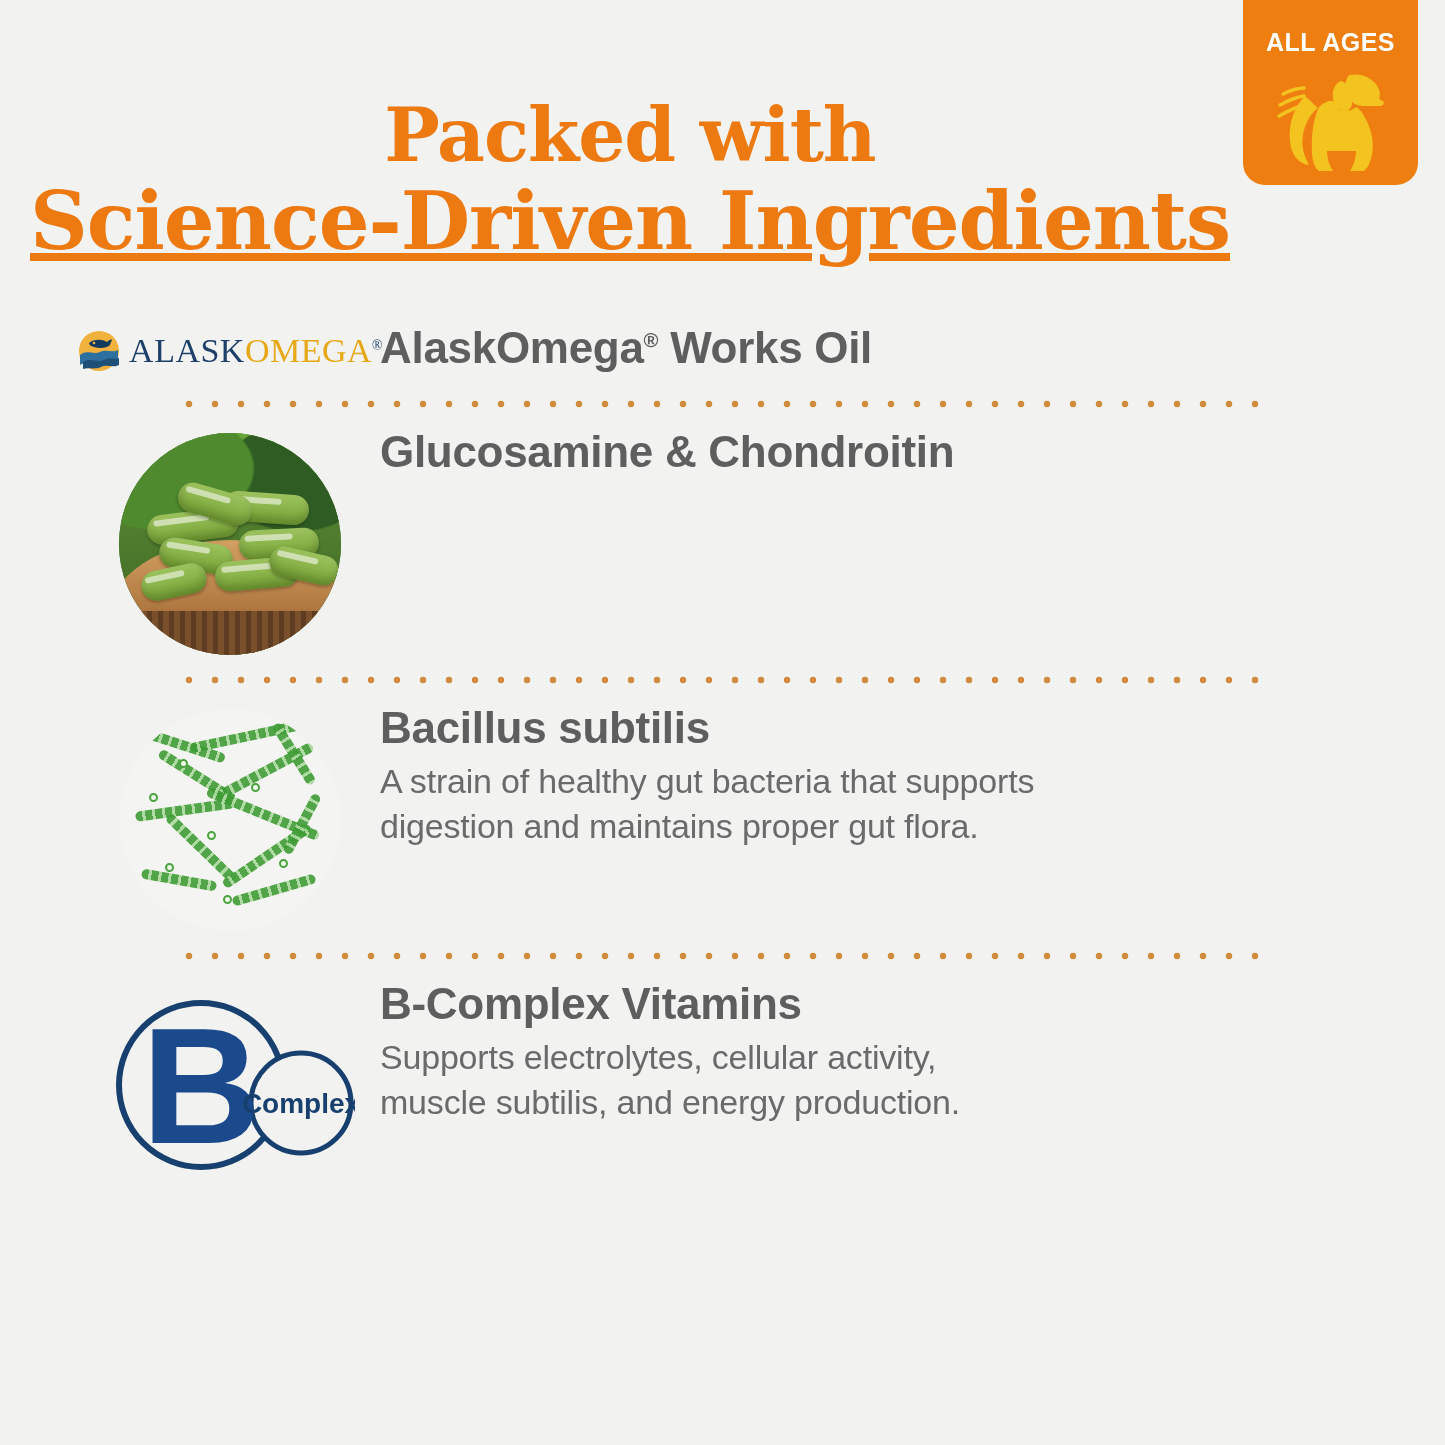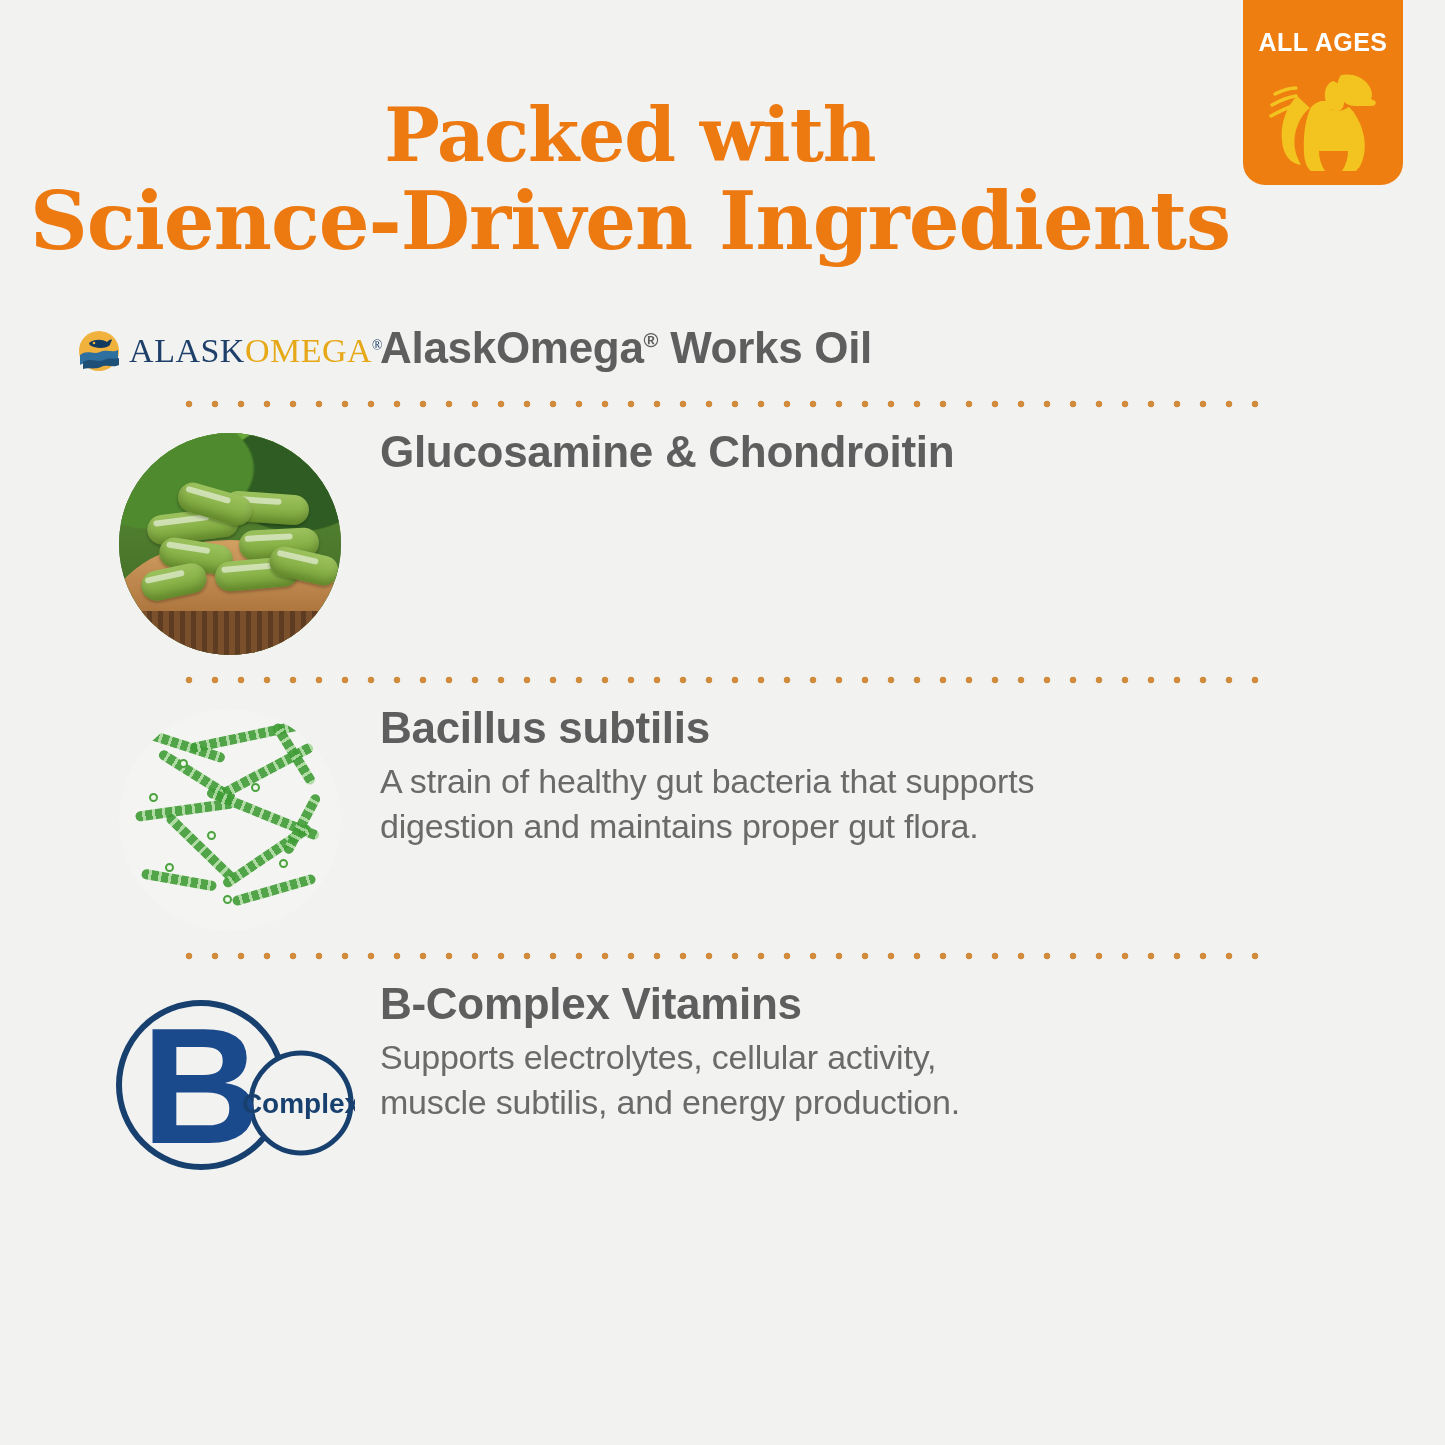--- a/index.html
+++ b/index.html
@@ -7,21 +7,21 @@
     width:1445px; height:1445px;
     background:#f2f2f1;
     font-family:"Liberation Sans", sans-serif;
     overflow:hidden;
   }
   .page{ position:relative; width:1445px; height:1445px; background:#f2f2f1; }
 
   
   .badge{
     position:absolute; top:0; left:1243px;
-    width:160px; height:185px;
+    width:175px; height:185px;
     background:#ee7e10;
     border-radius:0 0 22px 22px;
     display:flex; flex-direction:column; align-items:center;
     padding-top:30px;
   }
   .badge-text{
     color:#ffffff; font-size:25px; font-weight:bold;
     letter-spacing:0.5px; line-height:1;
   }
   .badge-dog{ margin-top:6px; }
@@ -30,21 +30,21 @@
   .title-block{
     position:absolute; top:80px; left:0; width:1260px;
     text-align:center;
     color:#ed7911;
     font-family:"DejaVu Serif", "Liberation Serif", serif;
     font-weight:bold;
     line-height:0.98;
     letter-spacing:-1px;
   }
   .title-line1{ font-size:74px; display:block;margin-top:19px; }
-  .title-line2{ font-size:80px; display:block; margin-top:10px; }
+  .title-line2{ font-size:80px; display:block; margin-top:10px;text-decoration:underline; }
 
   
   .sections{ position:absolute; top:325px; left:0; width:1445px; }
   .section{ position:relative; display:flex; align-items:flex-start; padding-left:80px; }
   .media{
     width:300px; flex:0 0 300px;
     display:flex; align-items:flex-start; justify-content:center;
     padding-top:4px;
   }
   .body{ flex:1 1 auto; padding-right:180px; }

